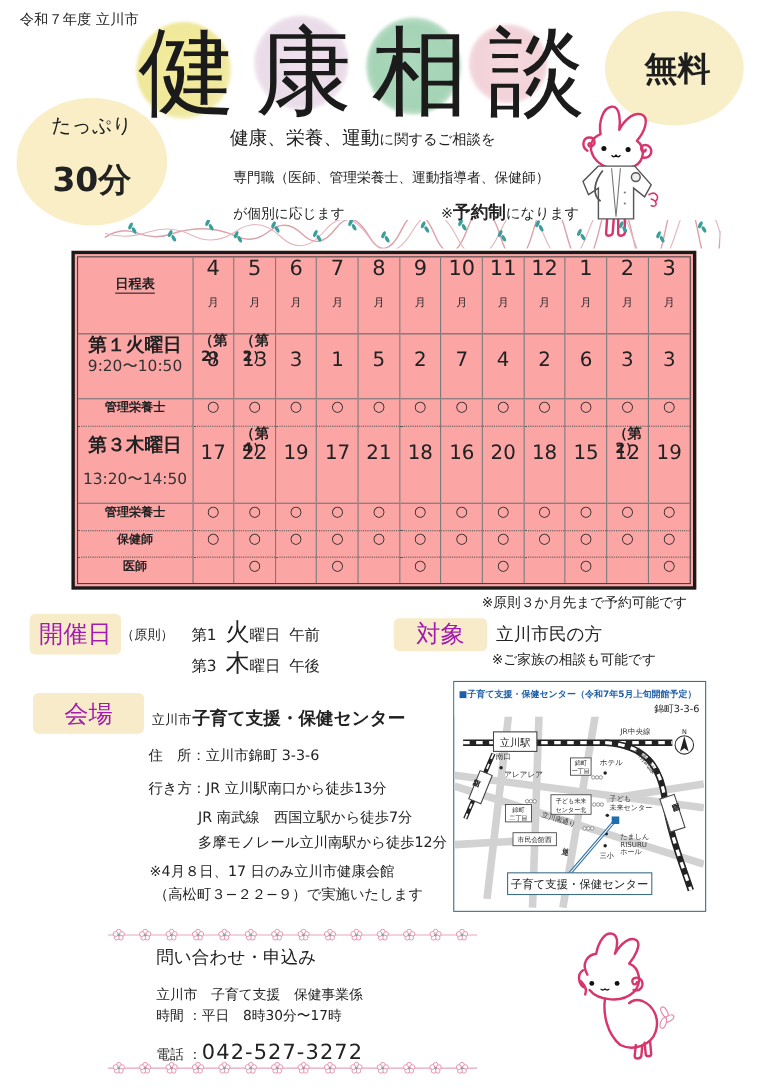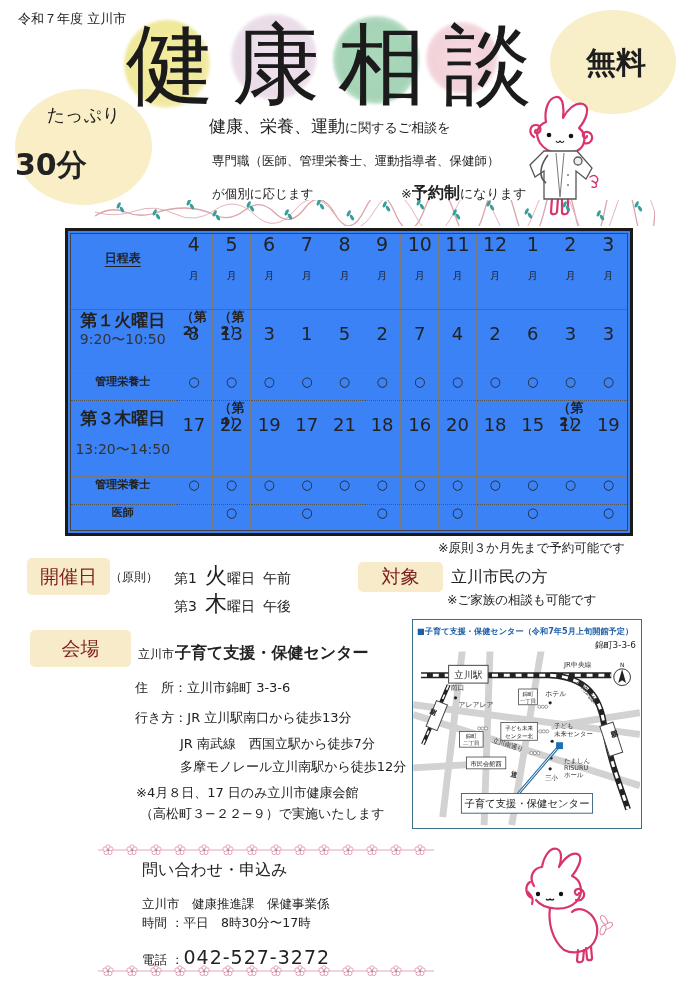--- a/index.html
+++ b/index.html
@@ -15,34 +15,34 @@
   .blob-lilac{left:231px;top:14px;width:86px;height:86px;background:radial-gradient(circle at 50% 50%,#efe2ee 0%,#e9dbe8 60%,rgba(233,219,232,0.4) 85%,rgba(233,219,232,0) 100%);}
   .blob-green{left:333px;top:16px;width:86px;height:88px;background:radial-gradient(circle at 50% 50%,#acd8bc 0%,#a4d3b5 60%,rgba(164,211,181,0.4) 85%,rgba(164,211,181,0) 100%);}
   .blob-pink{left:426px;top:22px;width:72px;height:72px;background:radial-gradient(circle at 50% 50%,#f6d9df 0%,#f2d2d9 60%,rgba(242,210,217,0.4) 85%,rgba(242,210,217,0) 100%);}
   .title{left:126px;top:17px;font-size:88px;line-height:96px;letter-spacing:18px;color:#1b1b1b;font-weight:500;}
 
   .free-badge{left:550px;top:10px;width:126px;height:104px;border-radius:50%;background:#f8eec7;
               display:flex;align-items:center;justify-content:center;}
   .free-badge span{font-size:30px;font-weight:bold;color:#1e1e1e;margin-left:6px;margin-top:2px;}
   .dur-badge{left:15px;top:89px;width:137px;height:116px;border-radius:50%;background:#f9eec6;}
   .dur-l1{position:absolute;left:0;width:137px;top:15px;text-align:center;font-size:18px;line-height:22px;}
-  .dur-l2{position:absolute;left:0;width:137px;top:58px;text-align:left;font-size:30px;line-height:36px;font-weight:bold;}
+  .dur-l2{position:absolute;left:0;width:137px;top:58px;text-align:center;font-size:30px;line-height:36px;font-weight:bold;}
 
   .intro1{left:209px;top:116px;line-height:20px;}
   .intro1 .em{font-size:17px;}
   .intro1 .rest{font-size:13px;}
   .intro2{left:212px;top:153px;font-size:12.5px;line-height:16px;}
   .intro3{left:212px;top:186px;font-size:12.5px;line-height:16px;}
   .reserve{left:401px;top:183px;line-height:20px;}
   .reserve .p{font-size:13px;}
   .reserve .em{font-size:16px;font-weight:bold;}
   .reserve .s{font-size:13px;}
 
   
-  .tbl-outer{left:65px;top:228px;width:568px;height:308px;box-sizing:border-box;border:3px solid #1a1a1a;padding:2px;background:#3b82f6;}
+  .tbl-outer{left:65px;top:228px;width:568px;height:308px;box-sizing:border-box;border:3px solid #1a1a1a;padding:2px;background:#fca5a5;}
   .tbl-inner{width:100%;height:100%;box-sizing:border-box;border:1px solid #444;}
   table.sched{width:100%;height:100%;border-collapse:collapse;table-layout:fixed;}
   table.sched td, table.sched th{border-left:1px solid #7a7a7a;padding:0;text-align:center;vertical-align:top;font-weight:normal;}
   table.sched tr td:first-child, table.sched tr th:first-child{border-left:none;}
   .r-head{height:65px;}
   .r-head th{border-bottom:1px solid #666;padding-top:12px;}
   .hdr-label{font-size:12px;font-weight:bold;text-decoration:underline;text-underline-offset:4px;display:inline-block;margin-top:16px;}
   .mnum{height:20px;line-height:20px;font-size:19px;font-weight:500;}
   .msuf{margin-top:16px;line-height:12px;font-size:10px;}
   .r-tue{height:55px;}
@@ -59,21 +59,21 @@
   .staff td.role{font-size:11px;font-weight:bold;}
   .s1{height:23px;} .s1 td{border-bottom:1px dotted #555;}
   .s2{height:22px;} .s2 td{border-bottom:2px solid #222;}
   .s3{height:24px;} .s3 td{border-bottom:1px dotted #555;}
   .s4{height:22px;} .s4 td{border-bottom:1px dotted #555;}
   .s5{height:22px;}
 
   .sched-note{left:438px;top:540px;font-size:12.5px;line-height:16px;}
 
   
-  .label-box{position:absolute;background:#f7ebc9;border-radius:5px;display:flex;align-items:center;justify-content:center;font-size:19px;color:#7f1d1d;}
+  .label-box{position:absolute;background:#f7ebc9;border-radius:5px;display:flex;align-items:center;justify-content:center;font-size:22px;color:#a21caf;}
   .lb-dates{left:27px;top:558px;width:83px;height:37px;}
   .lb-target{left:358px;top:562px;width:85px;height:30px;}
   .lb-venue{left:30px;top:630px;width:101px;height:37px;}
   .qualifier{left:110px;top:569px;font-size:12px;line-height:16px;}
   .day-row{left:174px;font-size:14px;line-height:26px;}
   .day-row .big{font-size:22px;}
   .day-row .gap{display:inline-block;width:8px;}
   .dr1{top:563px;} .dr2{top:591px;}
   .target-val{left:451px;top:567px;font-size:16px;line-height:20px;}
   .target-note{left:447px;top:592px;font-size:12.5px;line-height:16px;}
@@ -368,20 +368,35 @@
               <div class="num">12</div>
             </td>
     <td>
               <div class="note"></div>
               <div class="num">19</div>
             </td>
    </tr>
 
    <tr class="staff s3">
     <td class="role">管理栄養士</td>
+    <td>○</td>
+    <td>○</td>
+    <td>○</td>
+    <td>○</td>
+    <td>○</td>
+    <td>○</td>
+    <td>○</td>
+    <td>○</td>
+    <td>○</td>
+    <td>○</td>
+    <td>○</td>
+    <td>○</td>
+   </tr>
+   <tr class="staff s4">
+    <td class="role">保健師</td>
     <td>○</td>
     <td>○</td>
     <td>○</td>
     <td>○</td>
     <td>○</td>
     <td>○</td>
     <td>○</td>
     <td>○</td>
     <td>○</td>
     <td>○</td>
@@ -584,21 +599,21 @@
     <use href="#flw" x="178" y="8"></use>
   <use href="#flw" x="202" y="8"></use>
     <use href="#flw" x="226" y="8"></use>
     <use href="#flw" x="250" y="8"></use>
     <use href="#flw" x="274" y="8"></use>
   <use href="#flw" x="298" y="8"></use>
     <use href="#flw" x="322" y="8"></use>
 </svg>
 
 <div class="abs contact-title nowrap">問い合わせ・申込み</div>
-<div class="abs contact-dept nowrap">立川市　健康推進課　保健事業係</div>
+<div class="abs contact-dept nowrap">立川市　子育て支援　保健事業係</div>
 <div class="abs contact-hours nowrap">時間 ：平日　8時30分〜17時</div>
 <div class="abs contact-phone nowrap">
   <span class="lbl">電話 ：</span><span class="num">042-527-3272</span>
 </div>
 
 <svg class="abs" style="left:520px;top:842px;" width="95" height="125" viewBox="0 0 95 125">
   <g fill="none" stroke="#d8346e" stroke-width="2.2" stroke-linecap="round" stroke-linejoin="round">
     <path d="M14,44 C8,34 14,26 22,25 C24,14 30,5 37,7 C43,9 41,20 39,25 C45,15 53,9 59,13 C63,17 57,28 52,34 C62,38 64,52 56,60 C46,70 24,68 16,58"></path>
     <path d="M10,40 C4,44 6,54 12,56 M8,50 C12,54 14,58 12,62"></path>
     <path d="M56,58 C62,60 66,54 63,49 C60,45 54,47 55,51 C56,54 59,53 59,51"></path>

